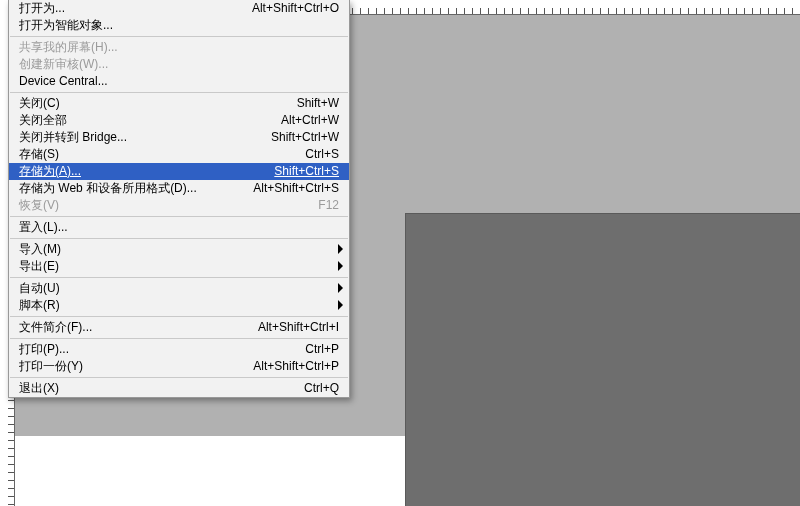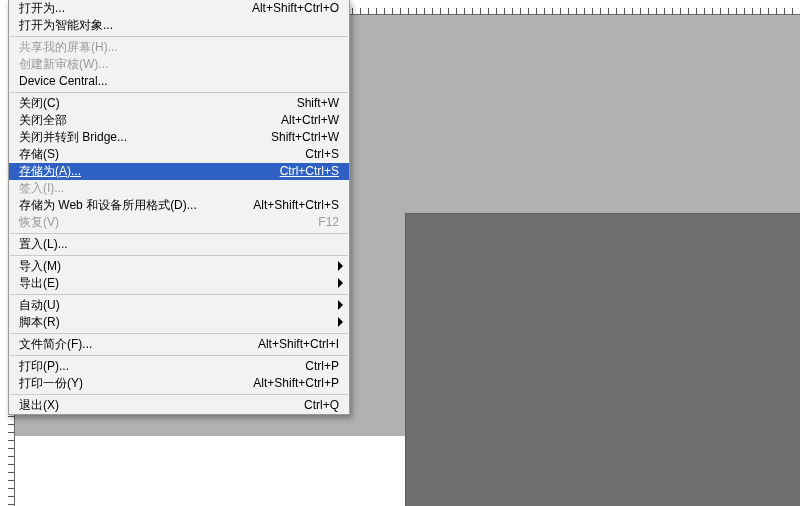--- a/index.html
+++ b/index.html
@@ -67,24 +67,21 @@
       <div class="mi">
         <span class="label">关闭并转到 Bridge...</span>
         <span class="shortcut">Shift+Ctrl+W</span>
       </div>
       <div class="mi">
         <span class="label">存储(S)</span>
         <span class="shortcut">Ctrl+S</span>
       </div>
       <div class="mi highlight">
         <span class="label">存储为(A)...</span>
-        <span class="shortcut">Ctrl+Ctrl+S</span>
-      </div>
-      <div class="mi disabled">
-        <span class="label">签入(I)...</span>
+        <span class="shortcut">Shift+Ctrl+S</span>
       </div>
       <div class="mi">
         <span class="label">存储为 Web 和设备所用格式(D)...</span>
         <span class="shortcut">Alt+Shift+Ctrl+S</span>
       </div>
       <div class="mi disabled">
         <span class="label">恢复(V)</span>
         <span class="shortcut">F12</span>
       </div>
       <div class="sep"></div>

